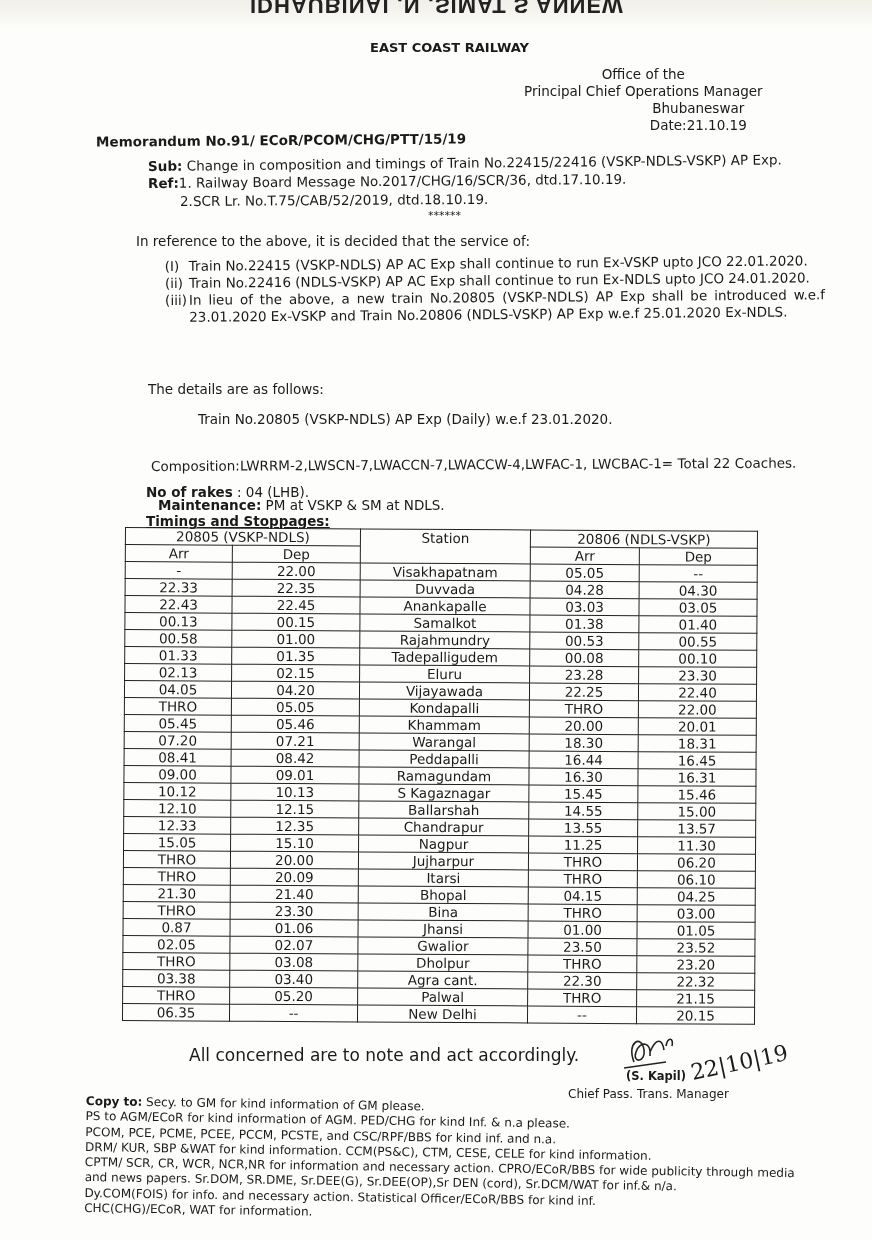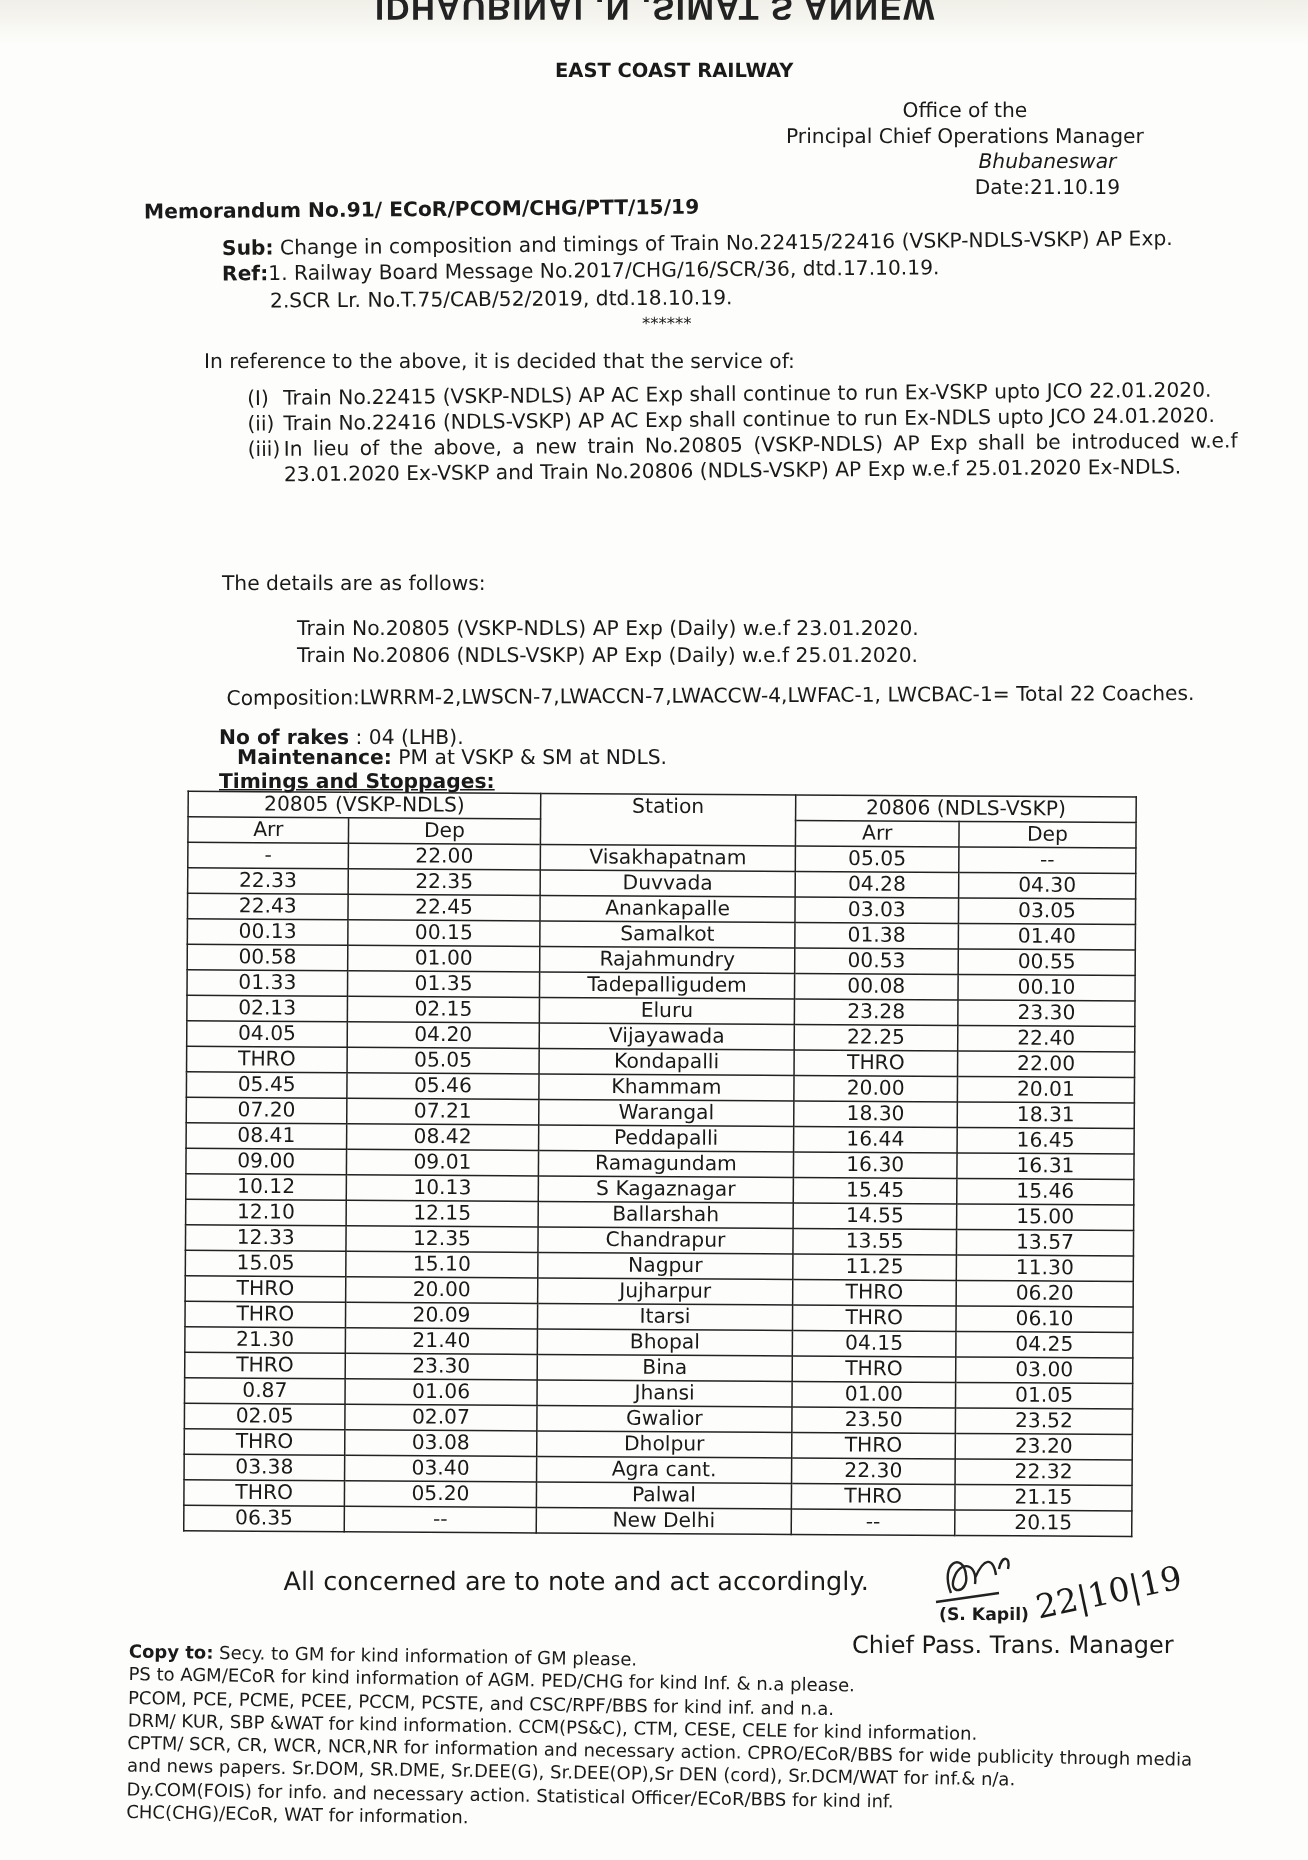--- a/index.html
+++ b/index.html
@@ -33,36 +33,36 @@
   .tims { left:146px; top:513px; text-decoration:underline; }
   table.tt { position:absolute; left:125px; top:527px; border-collapse:collapse; font-size:13.5px;
              transform:rotate(0.35deg); transform-origin:left top; }
   table.tt td, table.tt th { border:1px solid #222; padding:0; height:16px; line-height:16px;
                              text-align:center; font-weight:normal; }
   .c1 { width:106px; } .c2 { width:127px; } .c3 { width:169px; } .c4 { width:108px; } .c5 { width:117px; }
   .concern { left:189px; top:1045px; font-size:17px; }
   .sig { left:622px; top:1032px; }
   .signame { left:626px; top:1069px; font-size:11.5px;font-weight:bold; }
   .sigdate { left:690px; top:1050px; font-family:"DejaVu Serif", serif; font-size:22px; transform:rotate(-12deg); }
-  .sigtitle { left:568px; top:1087px; font-size:16px; }
+  .sigtitle { left:568px; top:1087px; font-size:12px; }
   .copy { left:86px; top:1094px; font-size:12px; line-height:15.3px; transform:rotate(0.9deg); transform-origin:left top; }
   .copy div { white-space:nowrap; }
 </style>
 </head>
 <body>
 
 <div class="topshade"></div>
 <div class="bleed">IDHAUBINAI ,N ,SIMAT S ANNEW</div>
 
 <div class="abs hdr">EAST COAST RAILWAY</div>
 
 <div class="abs office">
   <div>Office of the</div>
   <div>Principal Chief Operations Manager</div>
-  <div style="padding-left:110px;font-style:italic;">Bhubaneswar</div>
+  <div style="padding-left:110px;">Bhubaneswar</div>
   <div style="padding-left:110px;">Date:21.10.19</div>
 </div>
 
 <div class="abs memo">Memorandum No.91/ ECoR/PCOM/CHG/PTT/15/19</div>
 
 <div class="abs body13 sub">
   <span class="b">Sub:</span><span> Change in composition and timings of Train No.22415/22416 (VSKP-NDLS-VSKP) AP Exp.</span>
 </div>
 <div class="abs body13 ref1">
   <span class="b">Ref:</span><span>1. Railway Board Message No.2017/CHG/16/SCR/36, dtd.17.10.19.</span>
@@ -83,21 +83,20 @@
   </div>
   <div class="item">
     <span class="num">(iii)</span>
     <span class="txt">In lieu of the above, a new train No.20805 (VSKP-NDLS) AP Exp shall be introduced w.e.f 23.01.2020 Ex-VSKP and Train No.20806 (NDLS-VSKP) AP Exp w.e.f 25.01.2020 Ex-NDLS.</span>
   </div>
 </div>
 
 <div class="abs body13 details">The details are as follows:</div>
 <div class="abs body13 trains">
   <div>Train No.20805 (VSKP-NDLS) AP Exp (Daily) w.e.f 23.01.2020.</div>
-  <div>Train No.20806 (NDLS-VSKP) AP Exp (Daily) w.e.f 25.01.2020.</div>
 </div>
 
 <div class="abs body13 comp">Composition:LWRRM-2,LWSCN-7,LWACCN-7,LWACCW-4,LWFAC-1, LWCBAC-1= Total 22 Coaches.</div>
 <div class="abs body13 rakes">
   <span class="b">No of rakes</span><span> : 04 (LHB).</span>
 </div>
 <div class="abs body13 maint">
   <span class="b">Maintenance:</span><span> PM at VSKP &amp; SM at NDLS.</span>
 </div>
 <div class="abs body13 b tims">Timings and Stoppages:</div>

